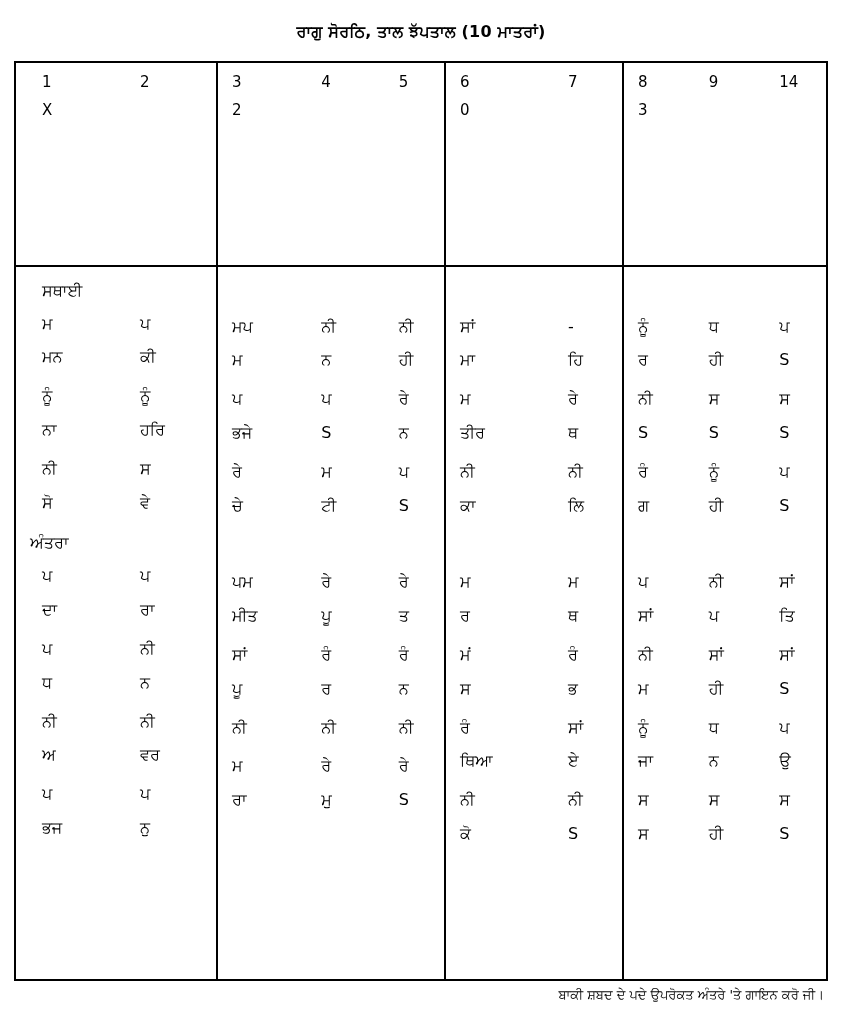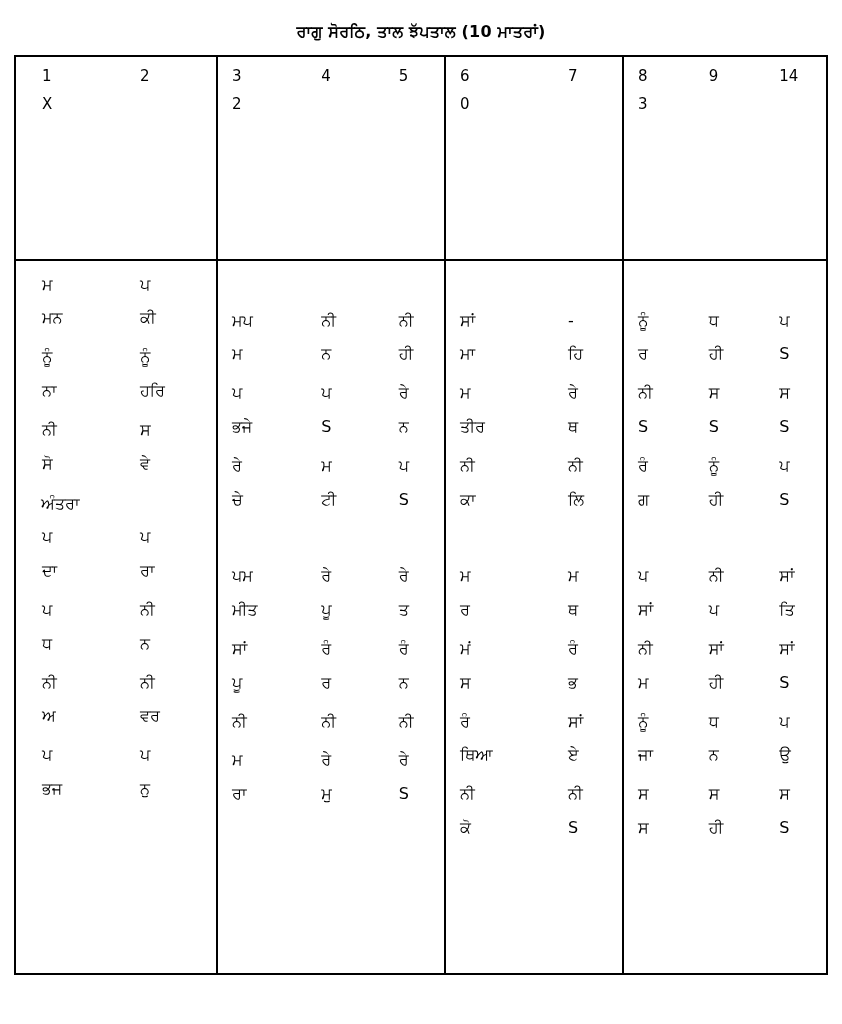--- a/index.html
+++ b/index.html
@@ -20,21 +20,21 @@
     height: 1024px;
     box-sizing: border-box;
     padding: 0;
     position: relative;
   }
   .title {
     text-align: center;
     font-size: 16px;
     font-weight: bold;
     margin-top: 22px;
-    margin-bottom: 14px;
+    margin-bottom: 20px;
     letter-spacing: 0.2px;
   }
   .table-wrap {
     margin: 0 14px;
     border: 2px solid #000;
     height: 920px;
     box-sizing: border-box;
     display: flex;
     flex-direction: column;
     position: relative;
@@ -105,21 +105,21 @@
   .row.lyric { margin-top: 17px; align-items: flex-end; }
   .row.gap   { margin-top: 22px; }
 
   .section-label {
     font-size: 16px;
     font-weight: normal;
     padding-left: 26px;
     margin-top: 14px;
     margin-bottom: 0;
   }
-  .section-label.indent-less { padding-left: 25px; }
+  .section-label.indent-less { padding-left: 14px; }
 
   .spacer-label { height: 22px; }
 
   .footer {
     text-align: right;
     font-size: 13px;
     margin: 6px 18px 0 0;
   }
   .blank { visibility: hidden; }
 </style>
@@ -179,20 +179,21 @@
           <div class="cell">3</div>
           <div class="cell"></div>
           <div class="cell"></div>
         </div>
       </div>
     </div>
 
     <div class="grid">
 
       <div class="col-group g1">
+        <div class="section-label">ਸਥਾਈ</div>
 
         <div class="row note">
           <div class="cell">ਮ</div>
           <div class="cell">ਪ</div>
         </div>
         <div class="row lyric">
           <div class="cell">ਮਨ</div>
           <div class="cell">ਕੀ</div>
         </div>
 
@@ -479,14 +480,15 @@
         <div class="row lyric">
           <div class="cell">ਸ</div>
           <div class="cell">ਹੀ</div>
           <div class="cell">S</div>
         </div>
       </div>
 
     </div>
   </div>
 
+  <div class="footer">ਬਾਕੀ ਸ਼ਬਦ ਦੇ ਪਦੇ ਉਪਰੋਕਤ ਅੰਤਰੇ 'ਤੇ ਗਾਇਨ ਕਰੋ ਜੀ।</div>
 
 </div>
 
 </body></html>

